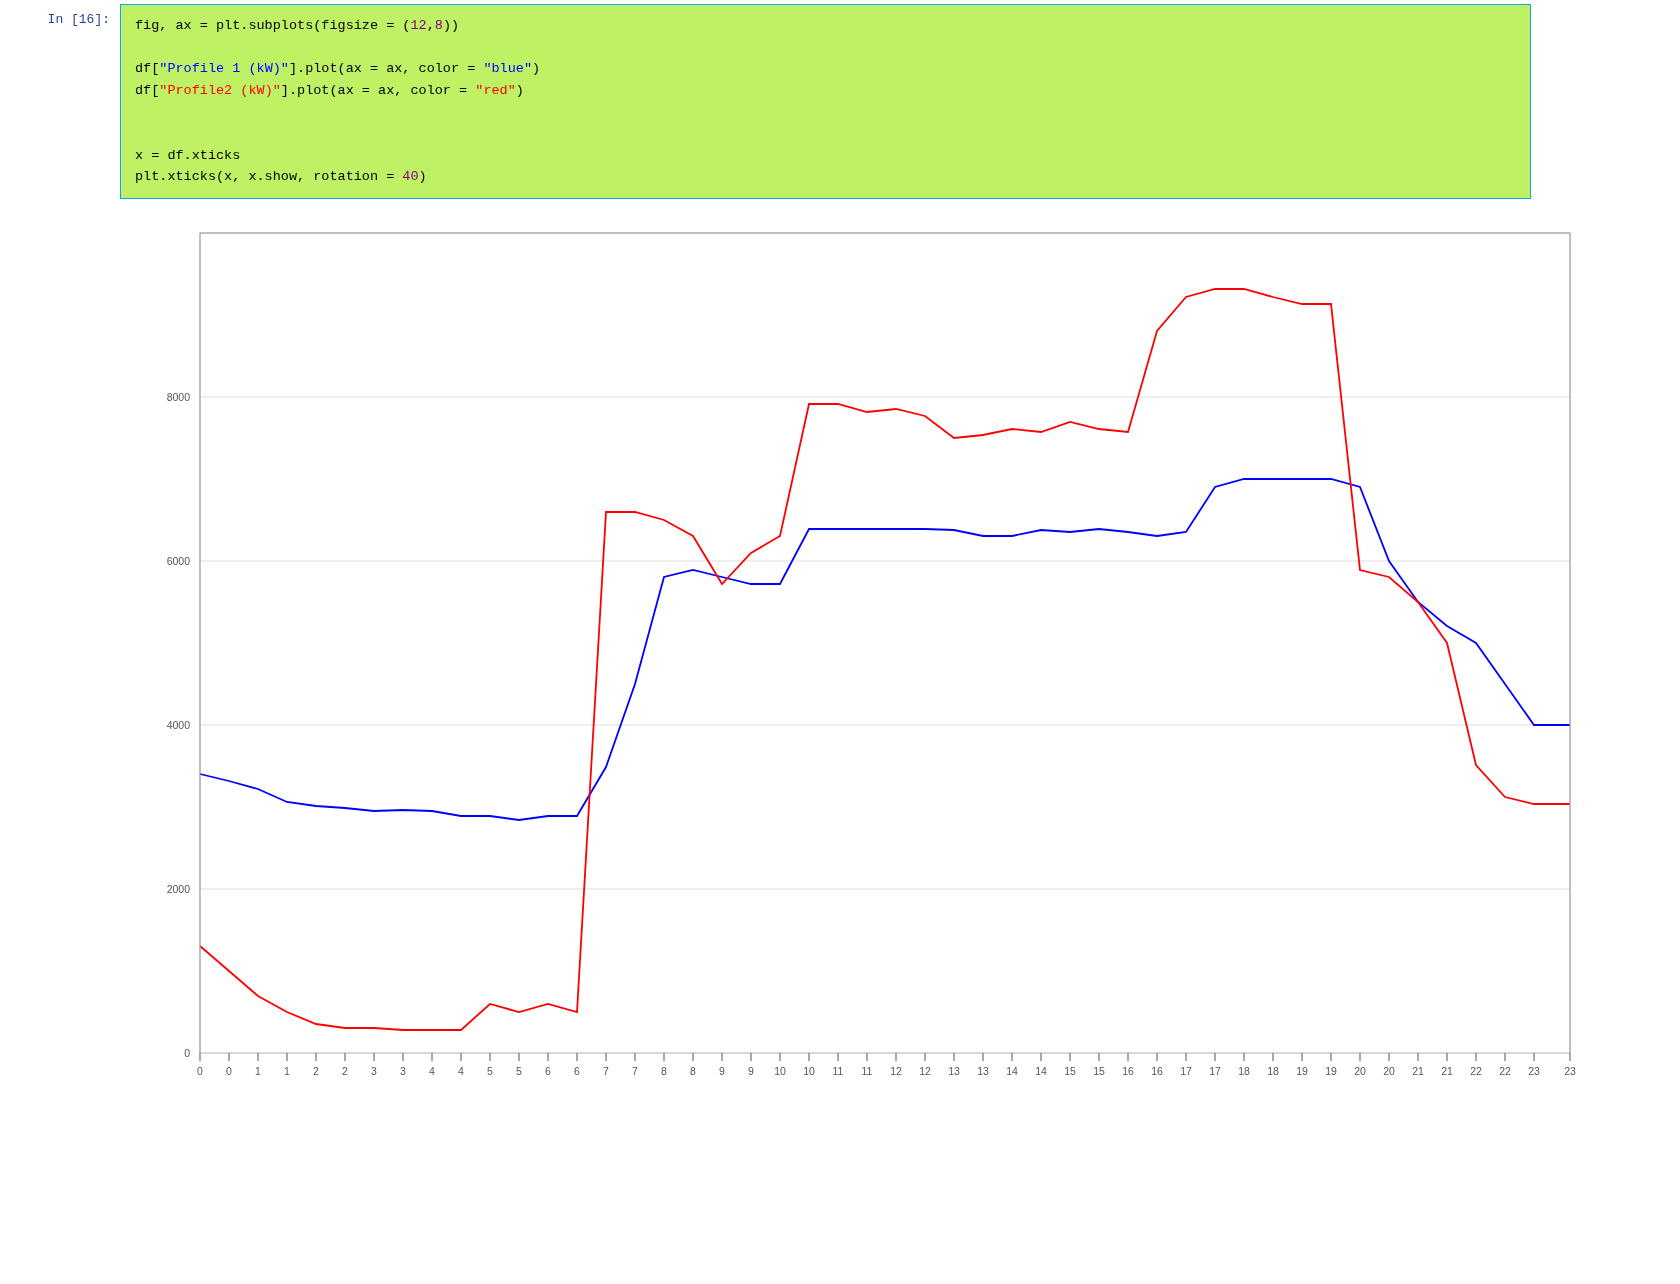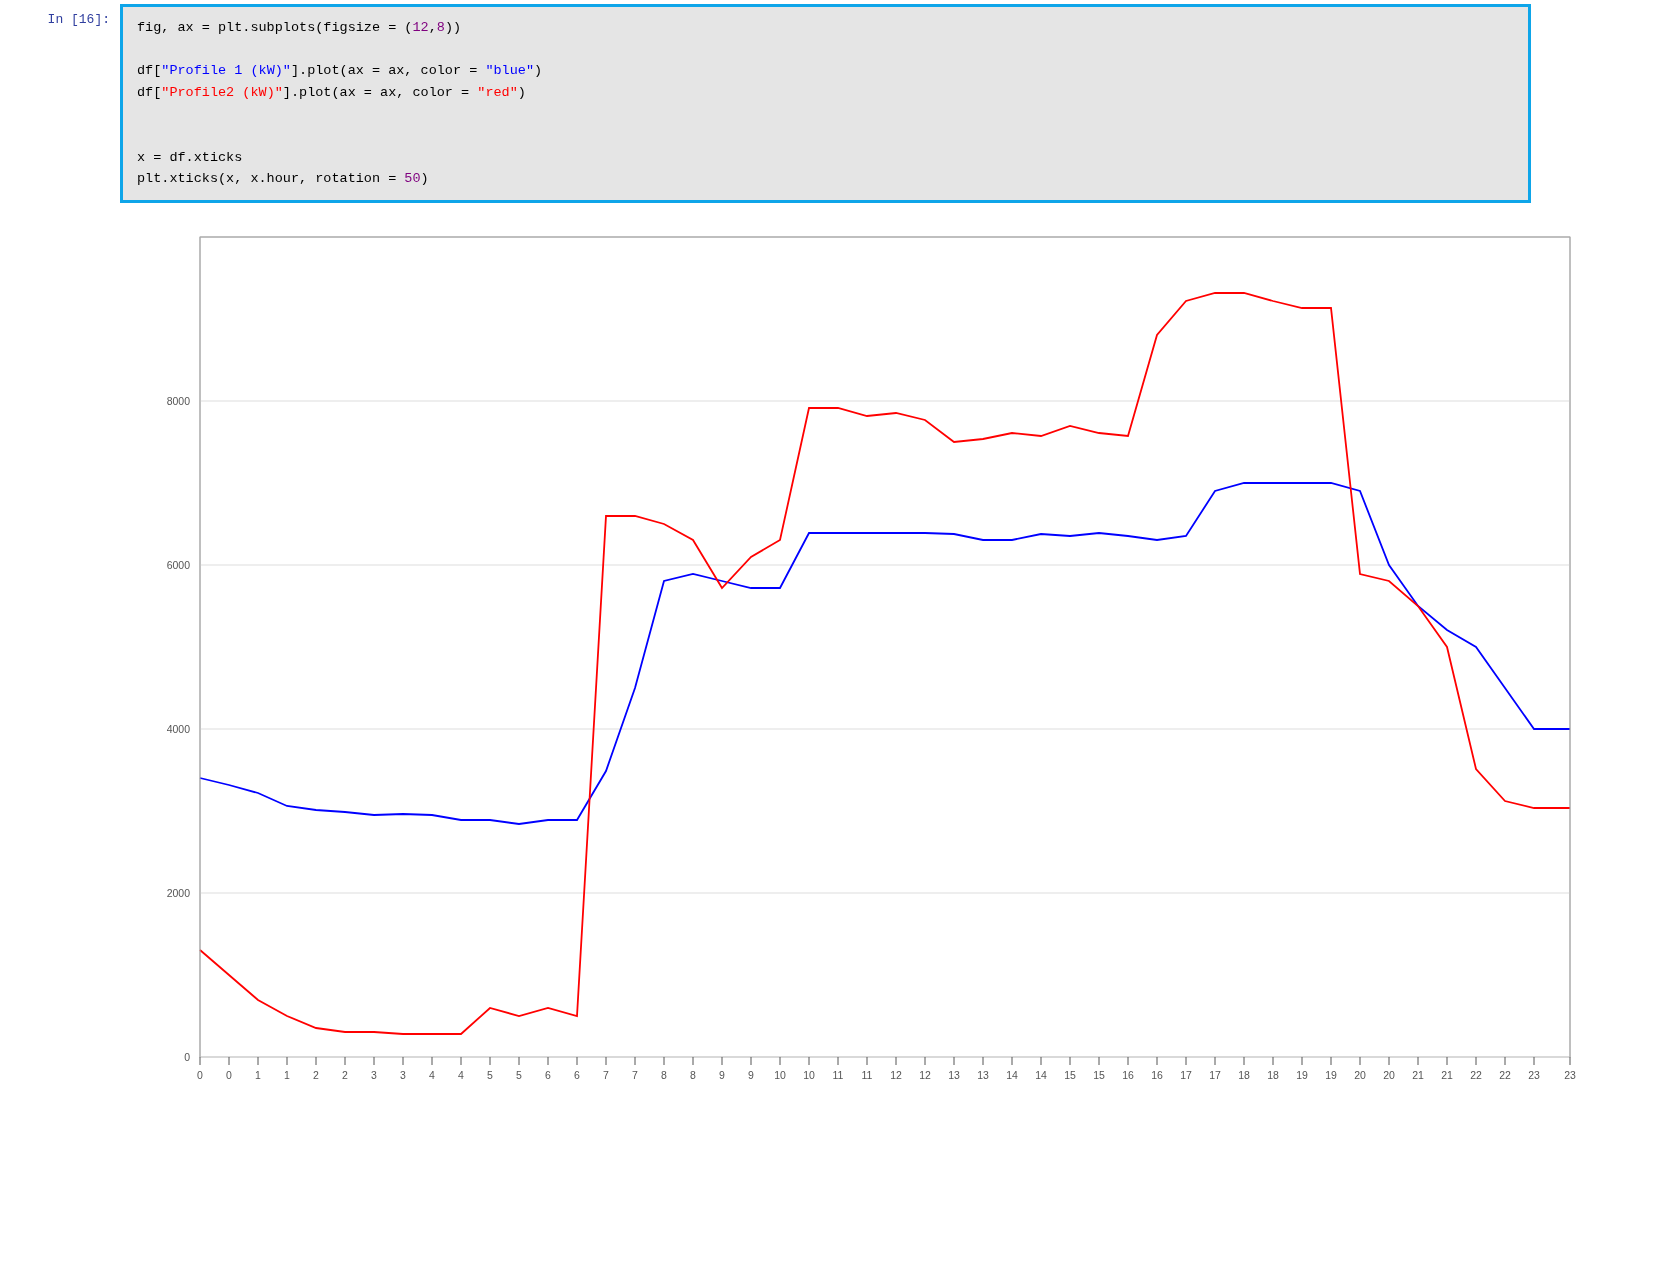--- a/index.html
+++ b/index.html
@@ -25,22 +25,22 @@
       min-width: 120px;
       padding: 8px 10px;
       color: #303f9f;
       font-size: 13px;
       text-align: right;
       flex-shrink: 0;
     }
 
     .cell-input {
       flex: 1;
-      background: #e5e5e5;
-      border: 3px solid #0ea5e9;
+      background: #bef264;
+      border: 1px solid #0ea5e9;
       padding: 10px 14px;
       font-family: 'Courier New', Courier, monospace;
       font-size: 13.5px;
       line-height: 1.6;
     }
 
     .code-line { display: block; }
     .string-blue { color: #0000ff; }
     .string-red { color: #ff0000; }
     .num { color: #7f007f; }
@@ -84,21 +84,21 @@
       </span>
       <span class="code-line">
         <span class="plain">df[</span><span class="string-red">"Profile2 (kW)"</span><span class="plain">].plot(ax = ax, color = </span><span class="string-red">"red"</span><span class="plain">)</span>
       </span>
       <span class="code-line">&nbsp;</span>
       <span class="code-line">&nbsp;</span>
       <span class="code-line">
         <span class="plain">x = df.xticks</span>
       </span>
       <span class="code-line">
-        <span class="plain">plt.xticks(x, x.hour, rotation = </span><span class="num">50</span><span class="plain">)</span>
+        <span class="plain">plt.xticks(x, x.show, rotation = </span><span class="num">40</span><span class="plain">)</span>
       </span>
     </div>
   </div>
 
   <div class="cell-output">
     <div class="chart-wrapper">
       <svg class="chart" width="1480" height="900" viewBox="0 0 1480 900">
 
         <rect x="70" y="20" width="1370" height="820" fill="white" stroke="#aaa" stroke-width="1"></rect>
 

